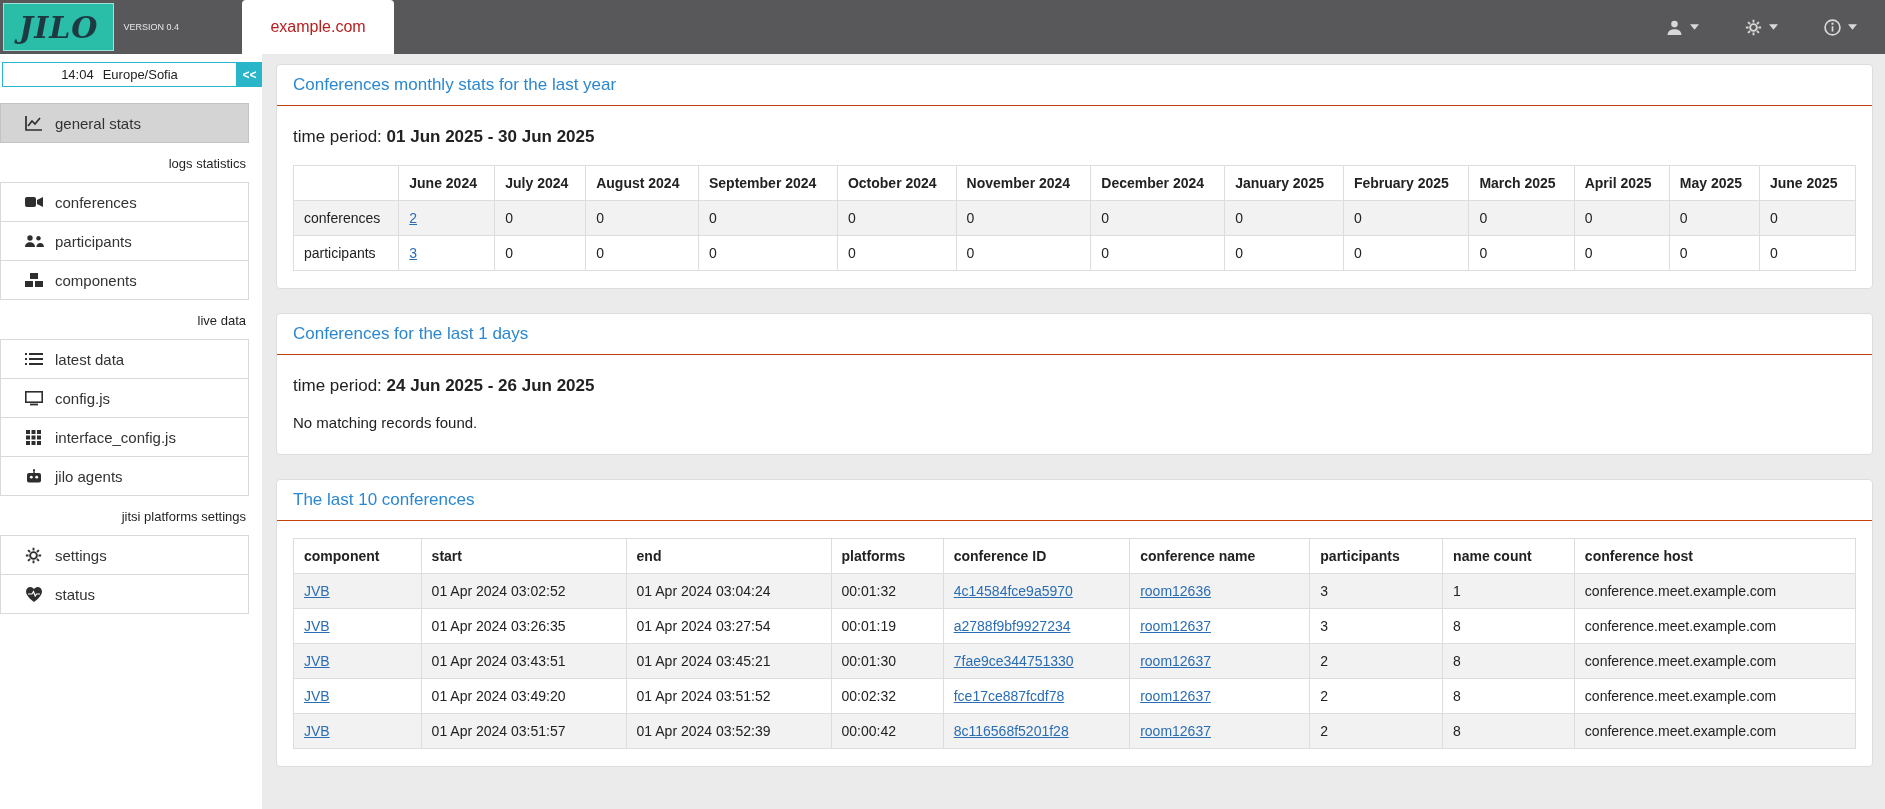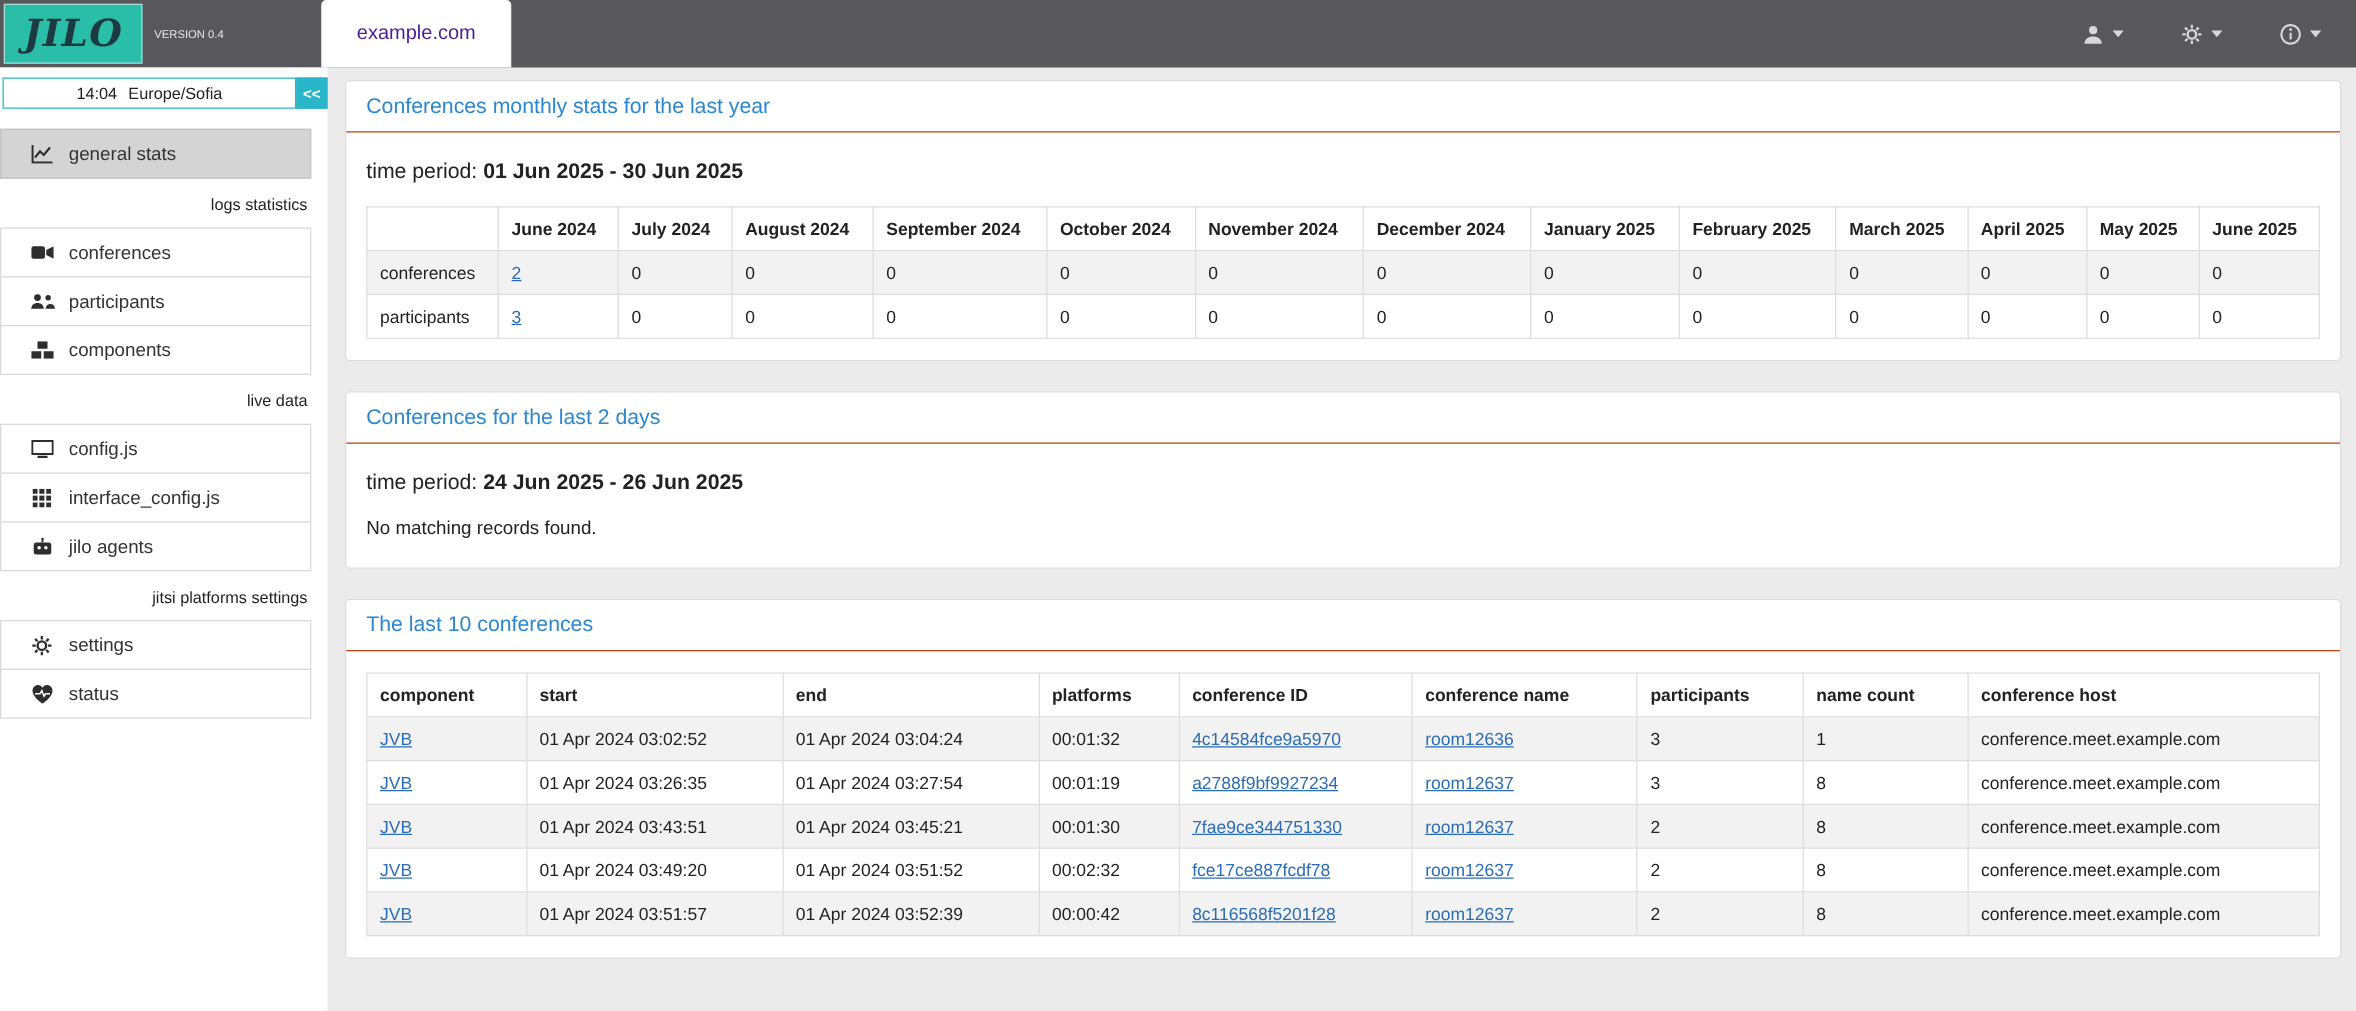--- a/index.html
+++ b/index.html
@@ -33,21 +33,21 @@
     border:1px solid rgba(255,255,255,.55);
   }
   .logo span{
     font-family:"DejaVu Serif",serif;font-style:italic;font-weight:bold;
     font-size:30px;color:var(--logo-text);letter-spacing:1px;text-align:right;
   }
   .version{
     color:#e6e6e6;font-size:9px;align-self:center;margin-left:9px;width:60px;
   }
   .tab{
-    margin-left:74px;background:#fff;color:#4c1d95;
+    margin-left:59px;background:#fff;color:#b91c1c;
     display:flex;align-items:center;padding:0 28px;font-size:16px;
     border-radius:4px 4px 0 0;
   }
   .topbar-right{
     margin-left:auto;display:flex;align-items:center;gap:46px;
     padding-right:28px;color:#d8d8d8;
   }
   .menu-group{display:flex;align-items:center;gap:7px;}
   .menu-group svg{display:block;}
 
@@ -207,20 +207,33 @@
               <rect x="5" y="0" width="8" height="6"></rect>
               <rect x="0" y="8" width="8" height="6"></rect>
               <rect x="10" y="8" width="8" height="6"></rect>
             </svg>
         </span>
         <span data-interactable="false">components</span>
       </div>
 
       <div class="nav-section" data-interactable="false">live data</div>
 
+      <div class="nav-item" data-interactable="true">
+        <span class="icon" data-interactable="false">
+          <svg width="18" height="14" viewBox="0 0 18 14" fill="currentColor">
+              <rect x="0" y="1" width="2" height="2"></rect>
+              <rect x="4" y="1" width="14" height="2"></rect>
+              <rect x="0" y="6" width="2" height="2"></rect>
+              <rect x="4" y="6" width="14" height="2"></rect>
+              <rect x="0" y="11" width="2" height="2"></rect>
+              <rect x="4" y="11" width="14" height="2"></rect>
+            </svg>
+        </span>
+        <span data-interactable="false">latest data</span>
+      </div>
       <div class="nav-item" data-interactable="true">
         <span class="icon" data-interactable="false">
           <svg width="18" height="15" viewBox="0 0 18 15">
               <rect x="0.8" y="0.8" width="16.4" height="10.4" fill="none" stroke="currentColor" stroke-width="1.6"></rect>
               <rect x="5" y="12.6" width="8" height="1.8" fill="currentColor"></rect>
             </svg>
         </span>
         <span data-interactable="false">config.js</span>
       </div>
       <div class="nav-item" data-interactable="true">
@@ -338,21 +351,21 @@
                 <td data-interactable="false">0</td>
                 <td data-interactable="false">0</td>
               </tr>
             </tbody>
           </table>
       </div>
     </section>
 
     <section class="card" data-interactable="false">
       <div class="card-header" data-interactable="false">
-        <h2 class="card-title" data-interactable="false">Conferences for the last 2 days</h2>
+        <h2 class="card-title" data-interactable="false">Conferences for the last 1 days</h2>
       </div>
       <div class="card-body" data-interactable="false">
         <p class="time-period" data-interactable="false">
           <span data-interactable="false">time period:</span>
           <strong data-interactable="false">24 Jun 2025 - 26 Jun 2025</strong>
         </p>
         <p class="empty-msg" data-interactable="false">No matching records found.</p>
       </div>
     </section>
 

